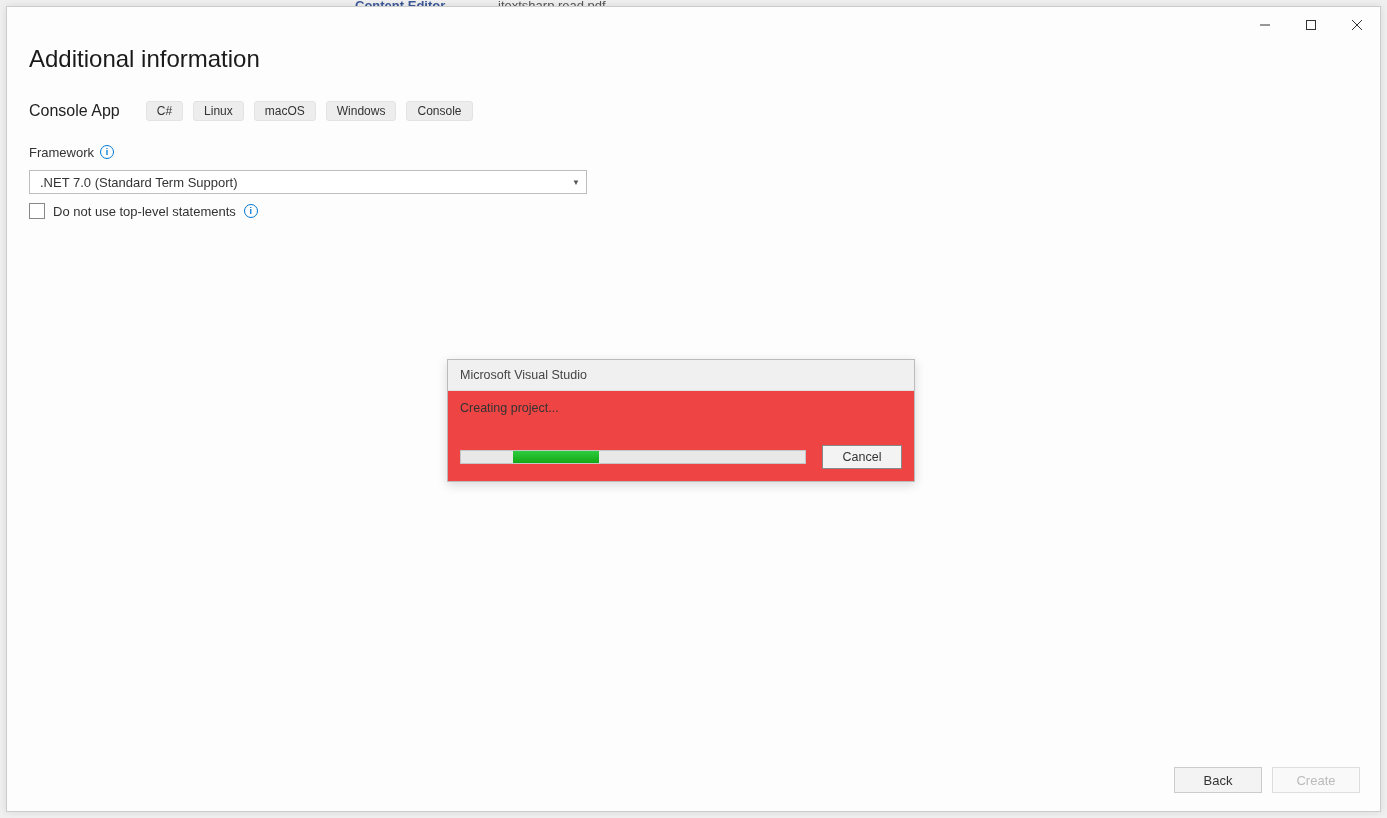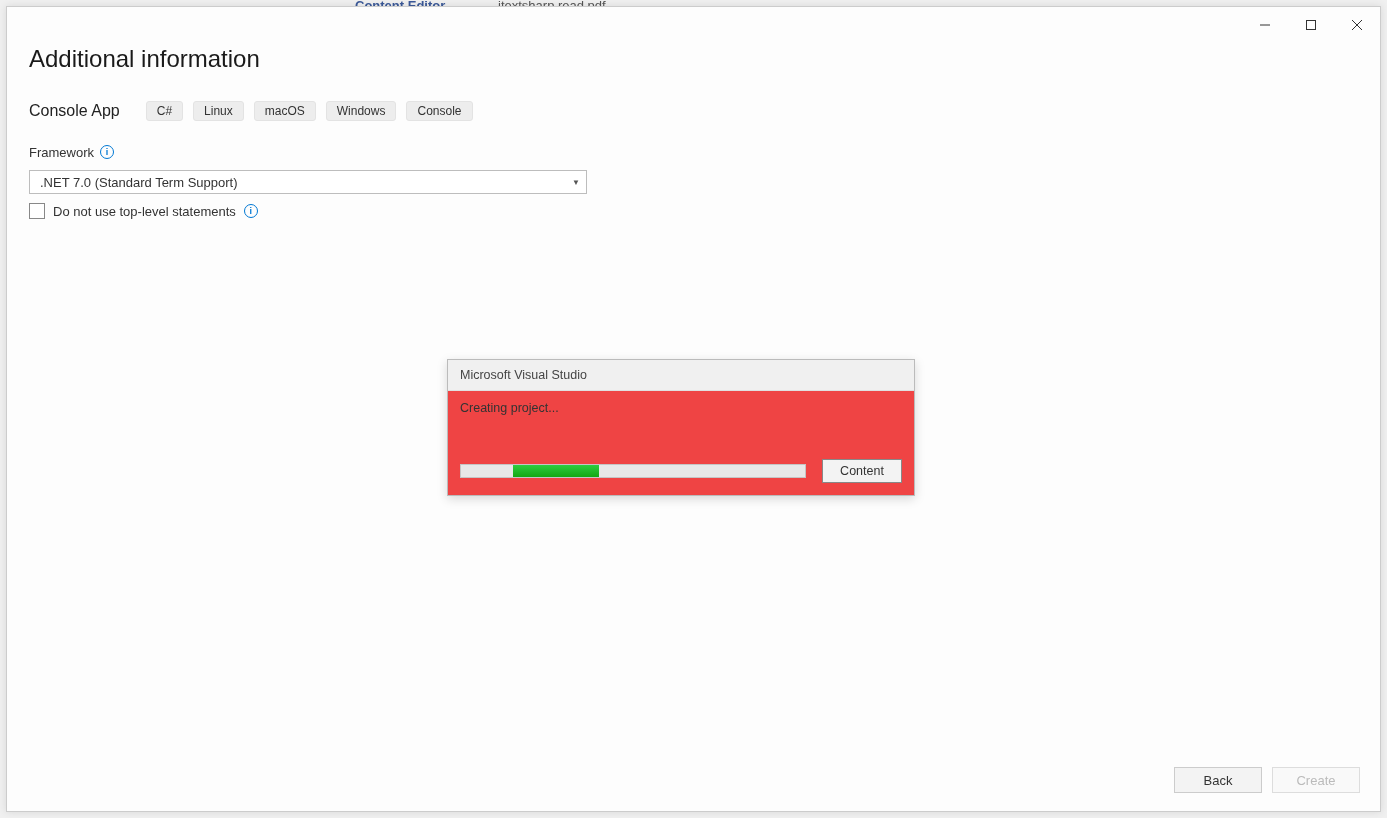--- a/index.html
+++ b/index.html
@@ -167,21 +167,21 @@
       padding: 8px 12px;
       font-size: 12.5px;
       color: #444;
     }
     .modal-body {
       padding: 10px 12px 12px 12px;
     }
     .modal-message {
       font-size: 12.5px;
       color: #333;
-      margin-bottom: 44px;
+      margin-bottom: 30px;
     }
     .modal-bottom {
       display: flex;
       align-items: center;
       gap: 16px;
     }
     .progress-bar {
       flex: 1;
       height: 14px;
       border: 1px solid #c5c5c5;
@@ -280,21 +280,21 @@
   </div>
 
   <div class="modal">
     <div class="modal-title">Microsoft Visual Studio</div>
     <div class="modal-body">
       <div class="modal-message">Creating project...</div>
       <div class="modal-bottom">
         <div class="progress-bar">
           <div class="progress-fill" id="progress-fill" style="left: 15%; width: 25%;"></div>
         </div>
-        <button class="modal-cancel">Content</button>
+        <button class="modal-cancel">Cancel</button>
       </div>
     </div>
   </div>
 
   <div class="footer-buttons">
     <button class="footer-btn">Back</button>
     <button class="footer-btn disabled">Create</button>
   </div>
 
 </div>

